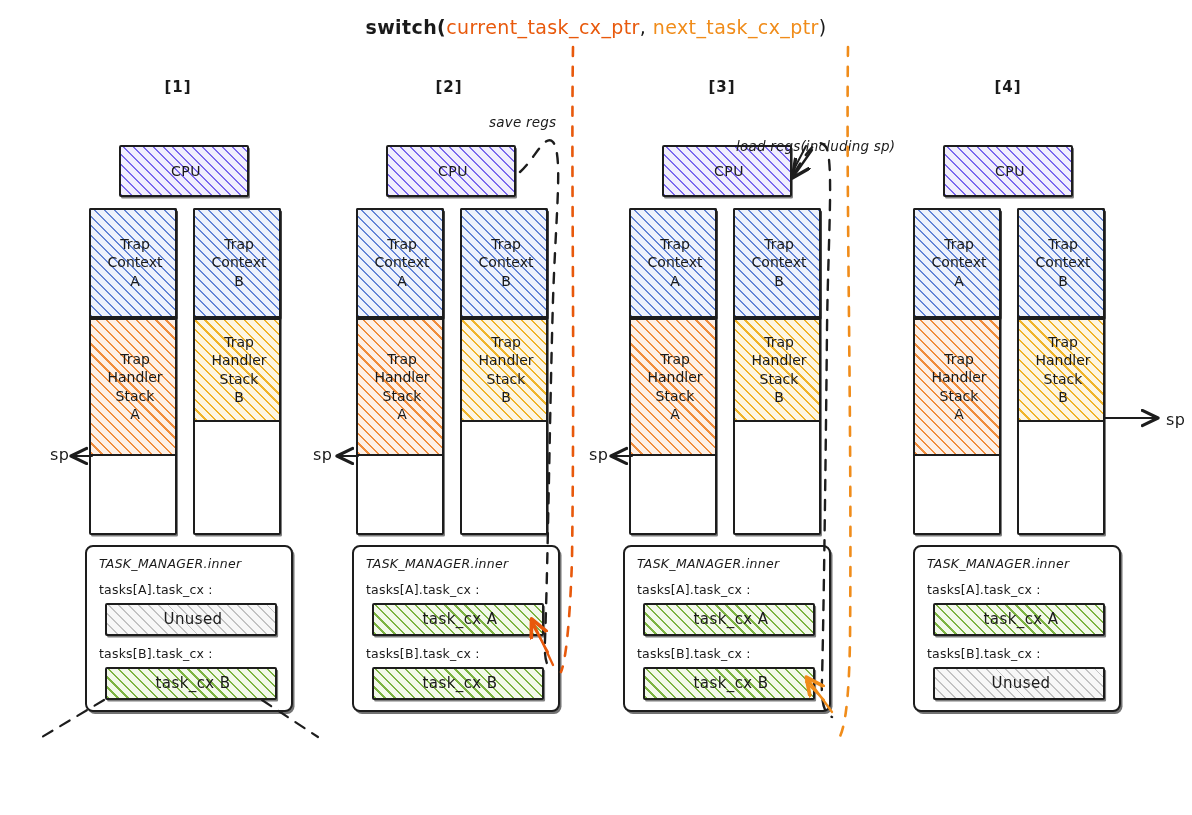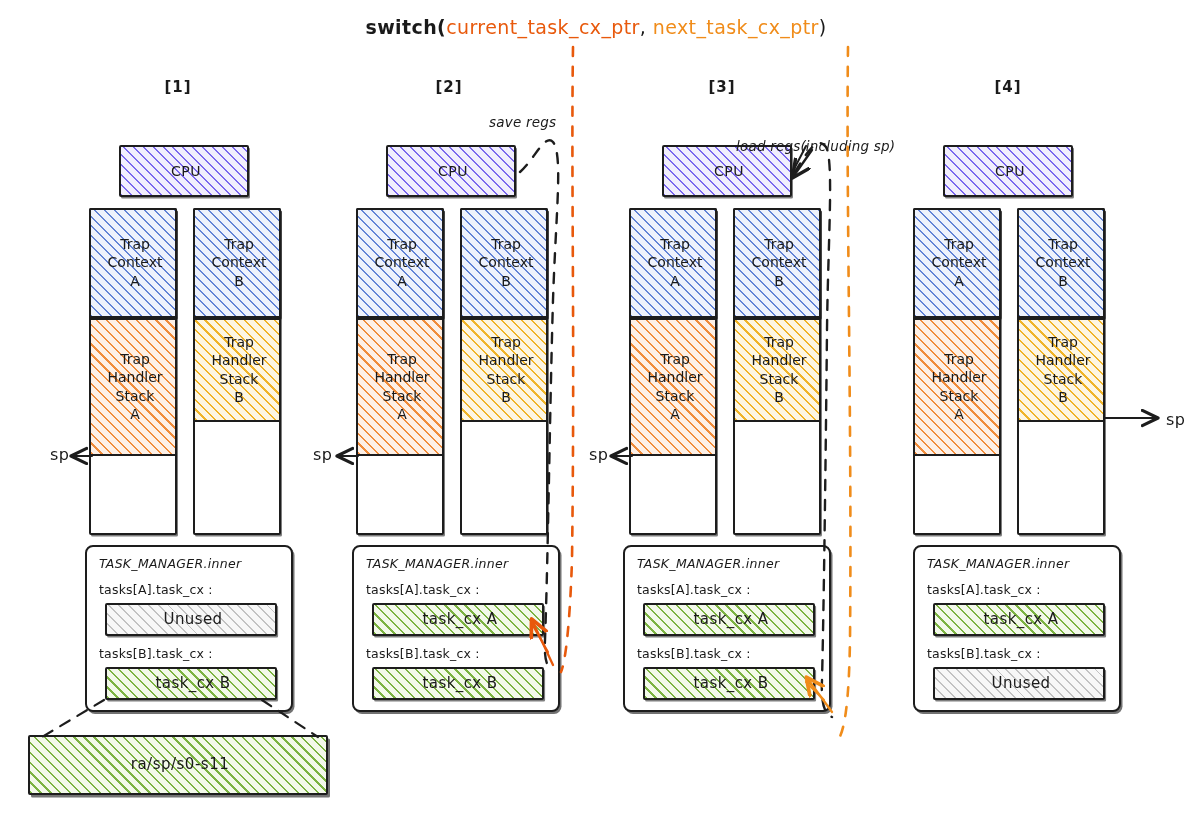--- a/index.html
+++ b/index.html
@@ -218,23 +218,20 @@
     <div class="tm-field" style="top:35px;">tasks[A].task_cx :</div>
     <div class="slot hatch-gray" style="left:18px; top:56px; width:172px; height:33px;">
       <div class="boxlabel">Unused</div>
     </div>
     <div class="tm-field" style="top:99px;">tasks[B].task_cx :</div>
     <div class="slot hatch-green" style="left:18px; top:120px; width:172px; height:33px;">
       <div class="boxlabel">task_cx B</div>
     </div>
   </div>
 
-  <div class="detail-box hatch-green" style="left:28px; top:735px; width:300px; height:60px;">
-    <div class="boxlabel">ra/sp/s0-s11</div>
-  </div>
 
   <div class="sk hatch-purple" style="left:386px; top:145px; width:130px; height:52px;">
     <div class="boxlabel cpu-label">CPU</div>
   </div>
   <div class="sk plain-white" style="left:356px; top:208px; width:88px; height:327px;"></div>
   <div class="sk hatch-blue" style="left:356px; top:208px; width:88px; height:110px;">
     <div class="boxlabel">Trap
 Context
 A</div>
   </div>

